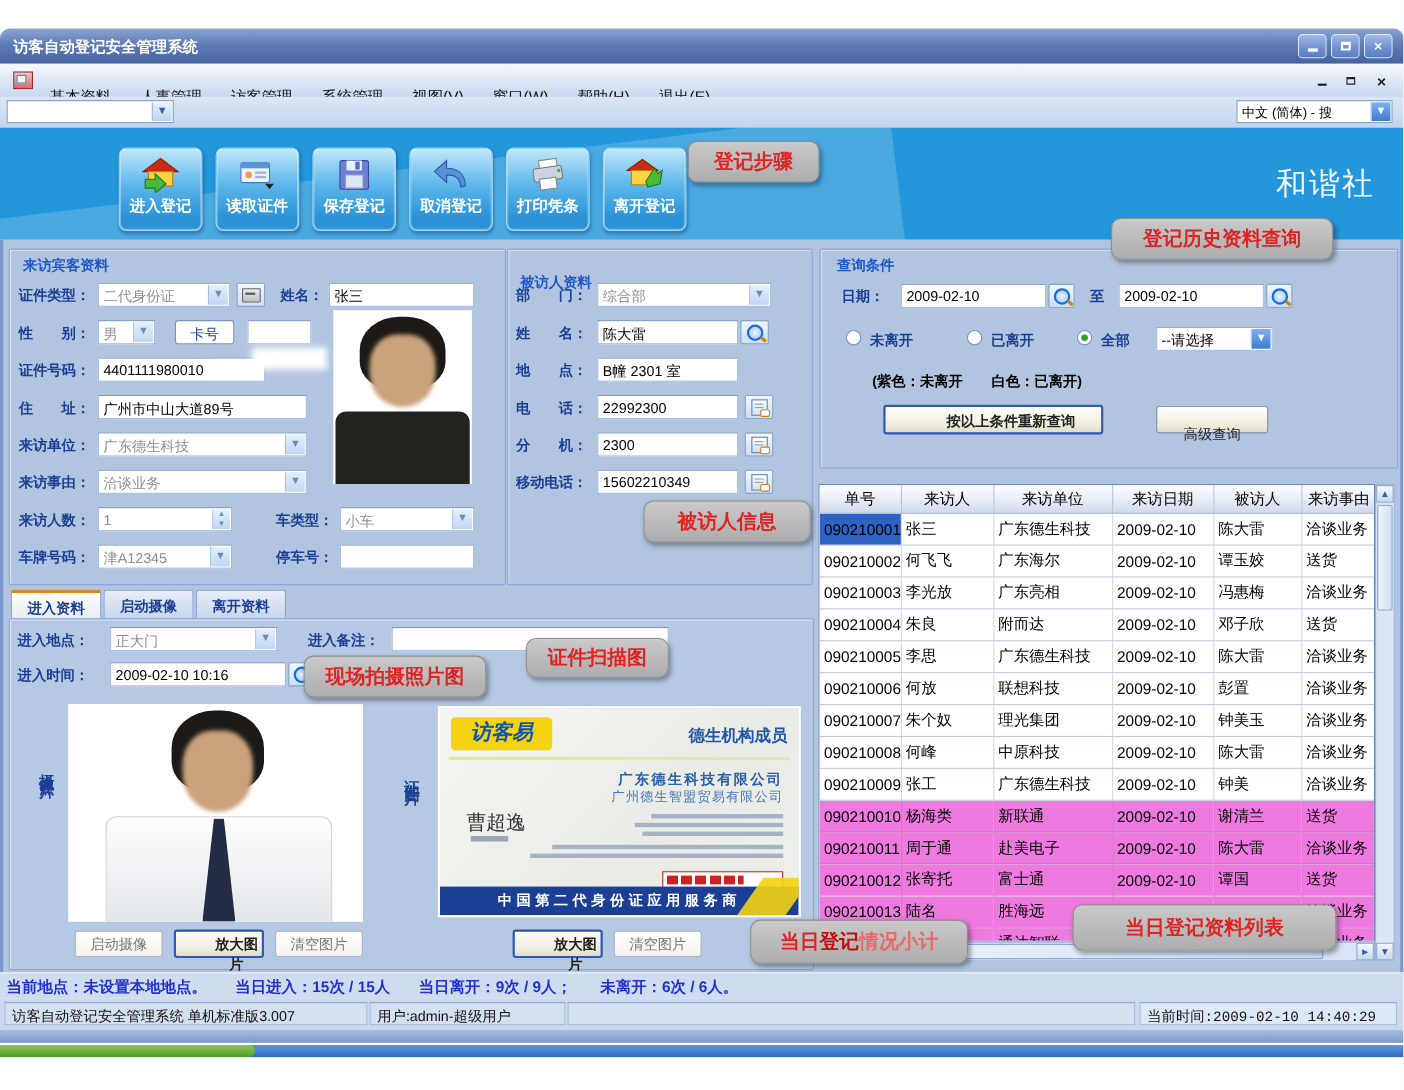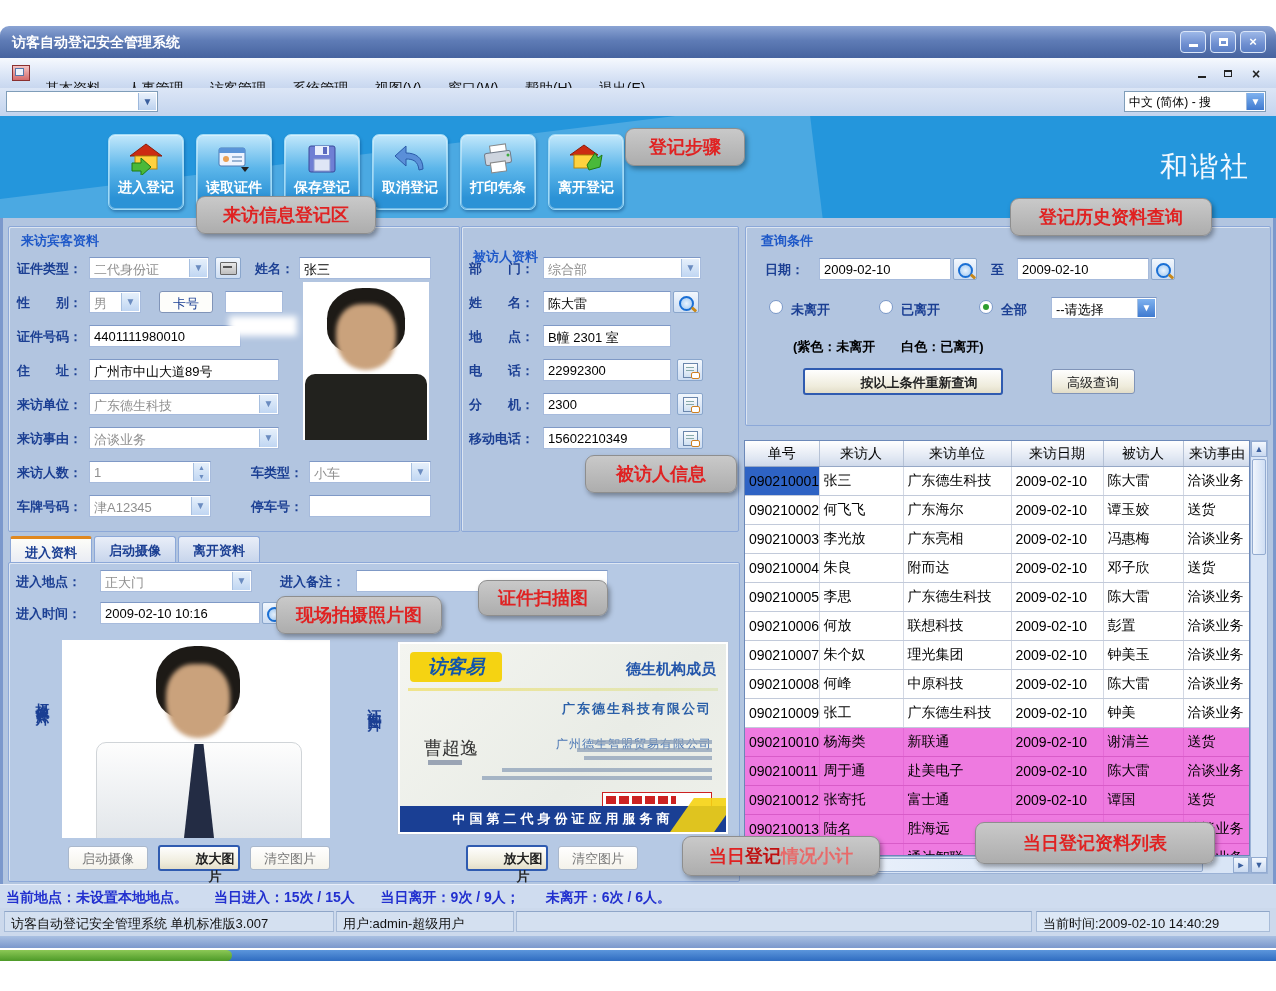--- a/index.html
+++ b/index.html
@@ -108,21 +108,21 @@
   .winbottom{position:absolute;left:0;top:936px;width:1276px;height:12px;background:linear-gradient(#a9c0e2,#7b98cc);}
   .taskbar-blue{position:absolute;left:0;top:950px;width:1276px;height:11px;background:linear-gradient(#5c96dc,#2f6cc0);}
   .taskbar-green{position:absolute;left:0;top:950px;width:232px;height:11px;border-radius:0 6px 6px 0;background:linear-gradient(#8cc856,#4d9a28);}
 
   
   .card{position:absolute;left:398px;top:642px;width:330px;height:192px;background:linear-gradient(135deg,#f4f5f0,#e9ecE6 60%,#eef0ea);border:2px solid #fff;box-shadow:0 0 0 1px #b8c6dc;box-sizing:border-box;overflow:hidden;}
   .card .logo{position:absolute;left:10px;top:8px;width:92px;height:30px;background:#f5d312;border-radius:4px;color:#1155aa;font-weight:bold;font-size:19px;text-align:center;line-height:30px;font-style:italic;}
   .card .member{position:absolute;right:10px;top:16px;color:#2255aa;font-size:15px;font-weight:bold;}
   .card .sep{position:absolute;left:8px;top:44px;width:310px;height:3px;background:linear-gradient(90deg,#f0e48a,#dfe6c2);}
   .card .co1{position:absolute;right:14px;top:56px;color:#2a5fa8;font-size:13px;font-weight:bold;letter-spacing:2px;}
-  .card .co2{position:absolute;right:14px;top:92px;color:#4a76b4;font-size:12px;letter-spacing:1px;}
+  .card .co2{position:absolute;right:14px;top:72px;color:#4a76b4;font-size:12px;letter-spacing:1px;}
   .card .person{position:absolute;left:24px;top:92px;color:#333;font-size:18px;font-family:"Liberation Serif","DejaVu Serif",serif;}
   .card .ptitle{position:absolute;left:28px;top:116px;width:34px;height:5px;background:#9aa4b4;}
   .card .fineline{position:absolute;right:14px;height:4px;background:#8ea0b8;opacity:.75;}
   .card .badge{position:absolute;right:14px;top:148px;width:110px;height:16px;background:#fff;border:1px solid #cc2222;box-sizing:border-box;}
   .card .badge::after{content:"";position:absolute;left:3px;top:3px;width:70px;height:8px;background:repeating-linear-gradient(90deg,#cc2222 0 10px,#fff 10px 13px);}
   .card .footer{position:absolute;left:0;bottom:0;width:100%;height:26px;background:#1a3f94;color:#fff;font-size:13px;font-weight:bold;text-align:center;line-height:26px;letter-spacing:4px;}
   .card .footer::after{content:"";position:absolute;right:0;top:-8px;width:44px;height:34px;background:#f5d312;transform:skewX(-35deg);opacity:.9;}
 </style>
 </head>
 <body>
@@ -347,21 +347,21 @@
     <div class="radio on" style="left:976px;top:82px;"></div>
     <div class="lbl" style="left:998px;top:83px;">全部</div>
     <div class="inp combo white" style="left:1048px;top:79px;width:106px;">
       <span>--请选择</span>
       <span class="arr" style="background:linear-gradient(#7fb2ef,#3f7ad0);color:#fff;">▼</span>
     </div>
 
     <div class="lbl" style="left:790px;top:120px;color:#000000;">(紫色：未离开　　白色：已离开)</div>
 
     <div class="btn-xp focus" style="left:800px;top:150px;width:200px;height:27px;padding-top:4px;"><span>按以上条件重新查询</span></div>
-    <div class="btn-xp" style="left:1048px;top:151px;width:84px;height:25px;padding-top:4px;"><span>高级查询</span></div>
+    <div class="btn-xp" style="left:1048px;top:151px;width:102px;height:25px;padding-top:16px;"><span>高级查询</span></div>
 
   </div>
 
   <div class="tab active" style="left:10px;width:82px;"><span>进入资料</span></div>
   <div class="tab" style="left:94px;width:82px;"><span>启动摄像</span></div>
   <div class="tab" style="left:178px;width:82px;"><span>离开资料</span></div>
 
   <div class="lbl" style="left:16px;top:573px;">进入地点：</div>
   <div class="inp combo gray" style="left:100px;top:570px;width:152px;">
     <span>正大门</span>
@@ -546,24 +546,20 @@
     <div class="sbbtn" style="left:0;top:0;width:16px;height:16px;">▲</div>
     <div class="sbthumb" style="left:1px;top:18px;width:14px;height:96px;"></div>
     <div class="sbbtn" style="left:0;bottom:0;width:16px;height:16px;line-height:15px;">▼</div>
   </div>
   <div class="hsb">
     <div class="sbbtn" style="left:0;top:0;width:16px;height:16px;line-height:15px;">◄</div>
     <div class="sbthumb" style="left:18px;top:1px;width:440px;height:14px;"></div>
     <div class="sbbtn" style="right:0;top:0;width:16px;height:16px;line-height:15px;">►</div>
   </div>
 
-  <div class="callout" style="left:196px;top:196px;width:178px;height:36px;line-height:36px;">
-    <span>来访信息登记区</span>
-    <span class="tail tail-bl" style="left:180px;"></span>
-  </div>
   <div class="callout" style="left:1010px;top:198px;width:200px;height:36px;line-height:36px;">
     <span>登记历史资料查询</span>
     <span class="tail tail-bl"></span>
   </div>
   <div class="callout" style="left:585px;top:455px;width:150px;height:36px;line-height:36px;">
     <span>被访人信息</span>
     <span class="tail tail-tl"></span>
   </div>
   <div class="callout" style="left:276px;top:596px;width:164px;height:36px;line-height:36px;">
     <span>现场拍摄照片图</span>
@@ -586,20 +582,20 @@
     <span>当前地点：未设置本地地点。</span>
     <span>当日进入：15次 / 15人</span>
     <span>当日离开：9次 / 9人；</span>
     <span>未离开：6次 / 6人。</span>
   </div>
 
   <div class="statusbar">
     <div class="spanel" style="left:4px;width:330px;">访客自动登记安全管理系统 单机标准版3.007</div>
     <div class="spanel" style="left:336px;width:178px;">用户:admin-超级用户</div>
     <div class="spanel" style="left:516px;width:516px;"></div>
-    <div class="spanel" style="left:1036px;width:234px;background:#dde8f6;">当前时间:2009-02-10 14:40:29</div>
+    <div class="spanel" style="left:1036px;width:234px;background:#dde8f6;font-family:Liberation Mono, monospace;">当前时间:2009-02-10 14:40:29</div>
   </div>
 
   <div class="winbottom"></div>
   <div class="taskbar-blue"></div>
   <div class="taskbar-green"></div>
 
 </div>
 
 </body></html>

